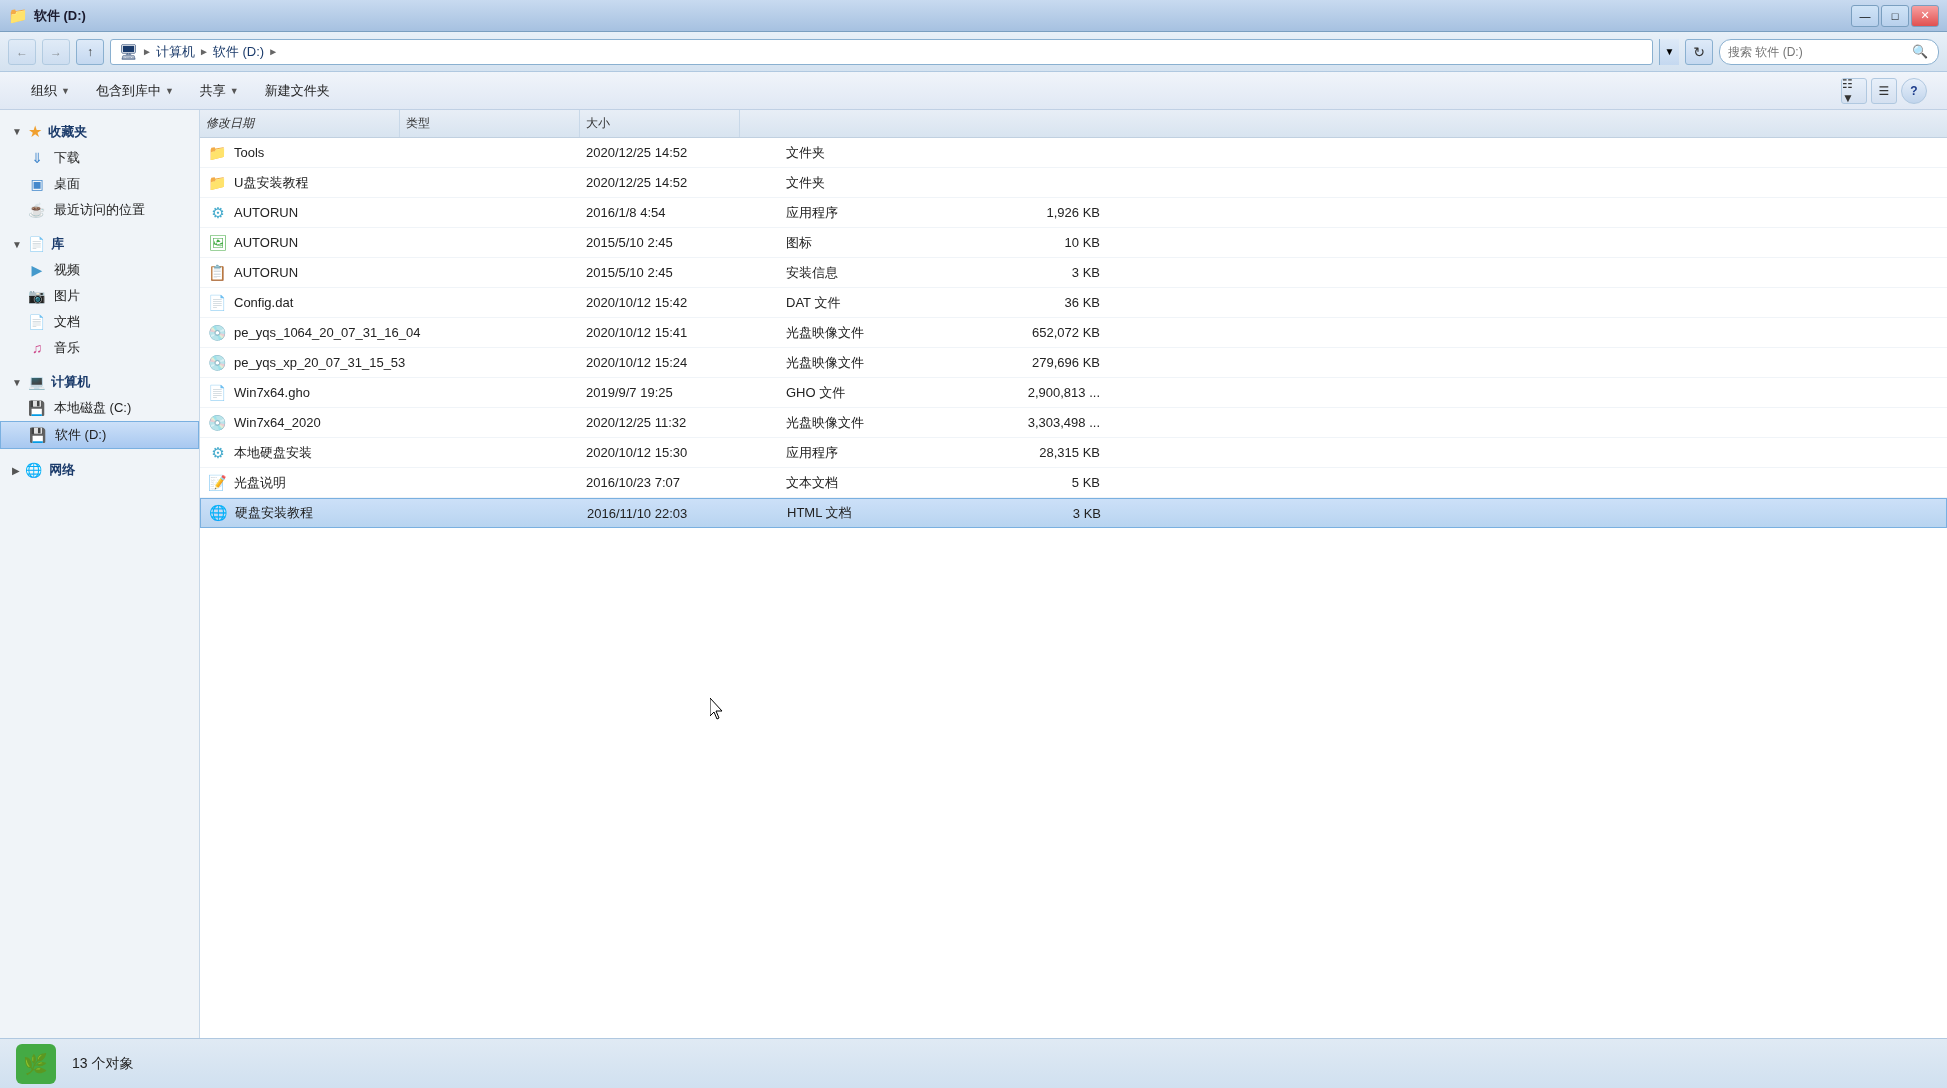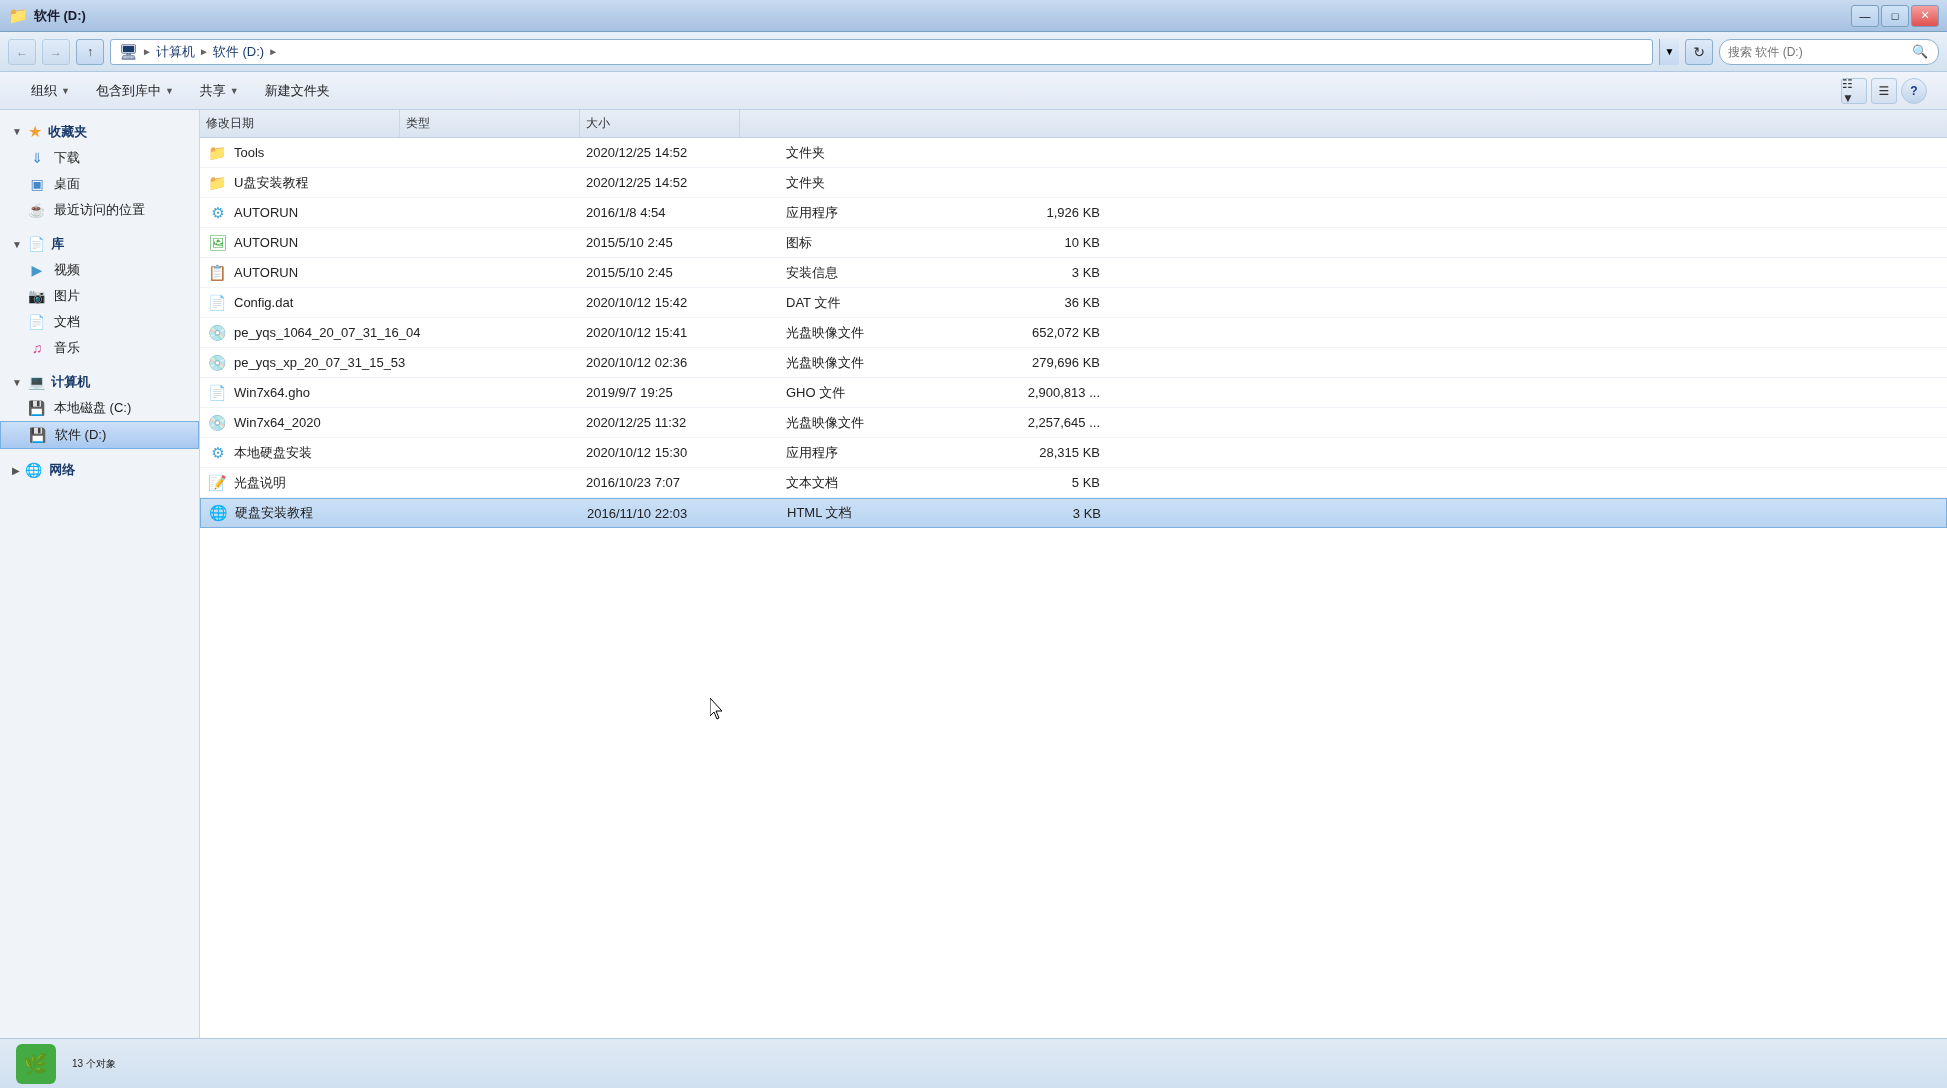--- a/index.html
+++ b/index.html
@@ -295,21 +295,21 @@
       display: flex;
       align-items: center;
       background: linear-gradient(to bottom, #e8eef6, #d8e4f0);
       border-bottom: 1px solid #c0d0e0;
       height: 28px;
       position: sticky;
       top: 0;
       z-index: 1;
     }
     .col-name { width: 380px; padding-left: 30px; }
-    .col-date { width: 200px; }
+    .col-date { width: 200px; font-style: italic; }
     .col-type { width: 180px; }
     .col-size { width: 160px; text-align: center; padding-right: 20px; }
     .col-header {
       font-size: 12px;
       color: #333;
       font-weight: normal;
       cursor: pointer;
       height: 100%;
       display: flex;
       align-items: center;
@@ -372,21 +372,21 @@
       height: 40px;
       background: #44aa44;
       border-radius: 6px;
       display: flex;
       align-items: center;
       justify-content: center;
       color: white;
       font-size: 20px;
     }
     .status-text {
-      font-size: 10px;
+      font-size: 14px;
       color: #222;
     }
 
     
     .cursor {
       position: fixed;
       width: 12px;
       height: 18px;
       pointer-events: none;
       z-index: 9999;
@@ -601,41 +601,41 @@
     </div>
     <div class="file-cell file-date-cell">2020/10/12 15:41</div>
     <div class="file-cell file-type-cell">光盘映像文件</div>
     <div class="file-cell file-size-cell">652,072 KB</div>
   </div>
           <div class="file-row">
     <div class="file-cell file-name-cell">
       <div class="file-icon" style="color:#6666cc;">💿</div>
       <span>pe_yqs_xp_20_07_31_15_53</span>
     </div>
-    <div class="file-cell file-date-cell">2020/10/12 02:36</div>
+    <div class="file-cell file-date-cell">2020/10/12 15:24</div>
     <div class="file-cell file-type-cell">光盘映像文件</div>
     <div class="file-cell file-size-cell">279,696 KB</div>
   </div>
           <div class="file-row">
     <div class="file-cell file-name-cell">
       <div class="file-icon" style="color:#888;">📄</div>
       <span>Win7x64.gho</span>
     </div>
     <div class="file-cell file-date-cell">2019/9/7 19:25</div>
     <div class="file-cell file-type-cell">GHO 文件</div>
     <div class="file-cell file-size-cell">2,900,813 ...</div>
   </div>
           <div class="file-row">
     <div class="file-cell file-name-cell">
       <div class="file-icon" style="color:#6666cc;">💿</div>
       <span>Win7x64_2020</span>
     </div>
     <div class="file-cell file-date-cell">2020/12/25 11:32</div>
     <div class="file-cell file-type-cell">光盘映像文件</div>
-    <div class="file-cell file-size-cell">2,257,645 ...</div>
+    <div class="file-cell file-size-cell">3,303,498 ...</div>
   </div>
           <div class="file-row">
     <div class="file-cell file-name-cell">
       <div class="file-icon" style="color:#44aacc;">⚙</div>
       <span>本地硬盘安装</span>
     </div>
     <div class="file-cell file-date-cell">2020/10/12 15:30</div>
     <div class="file-cell file-type-cell">应用程序</div>
     <div class="file-cell file-size-cell">28,315 KB</div>
   </div>

